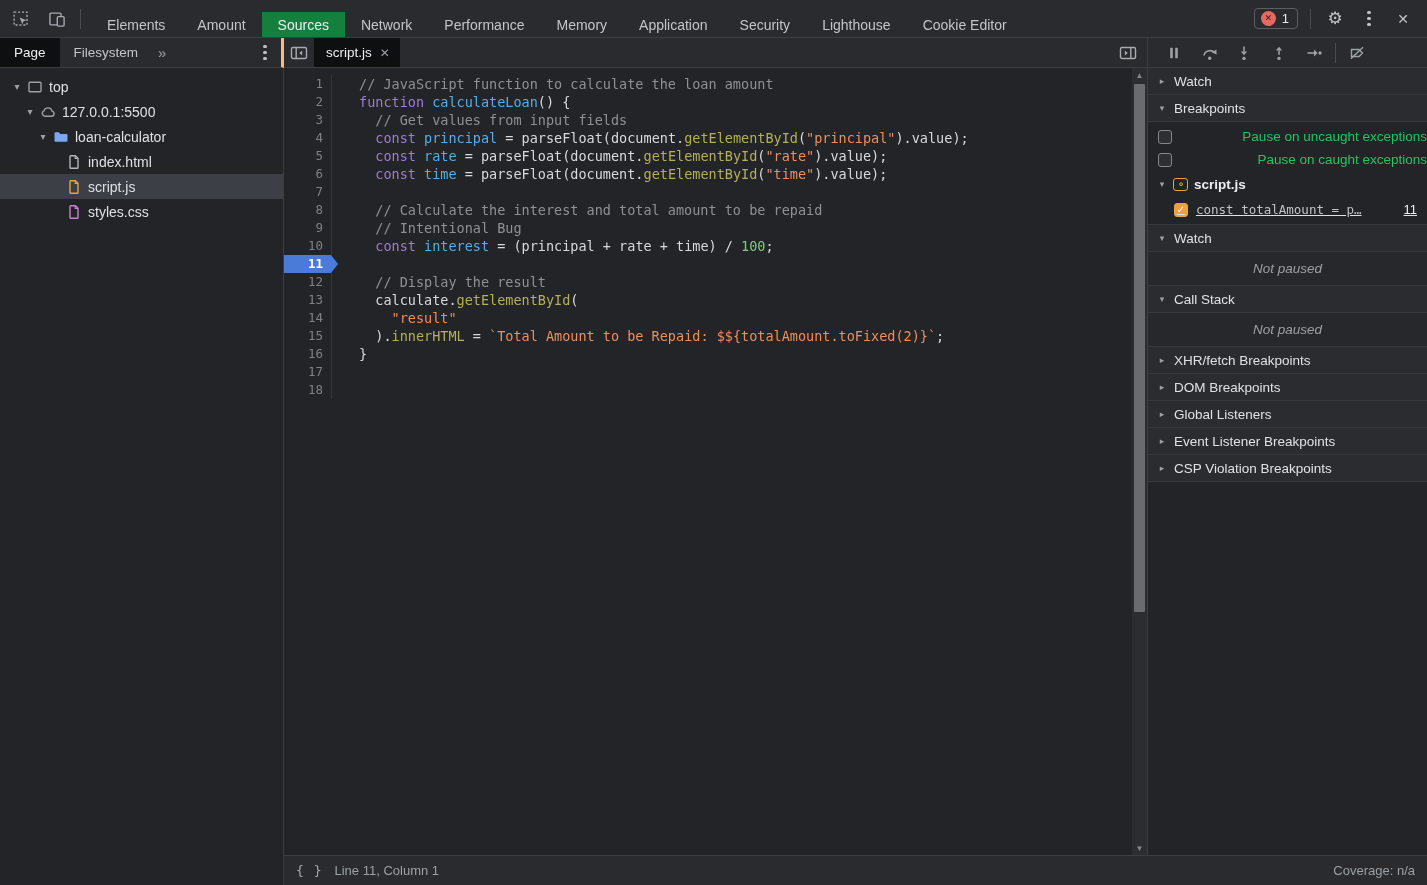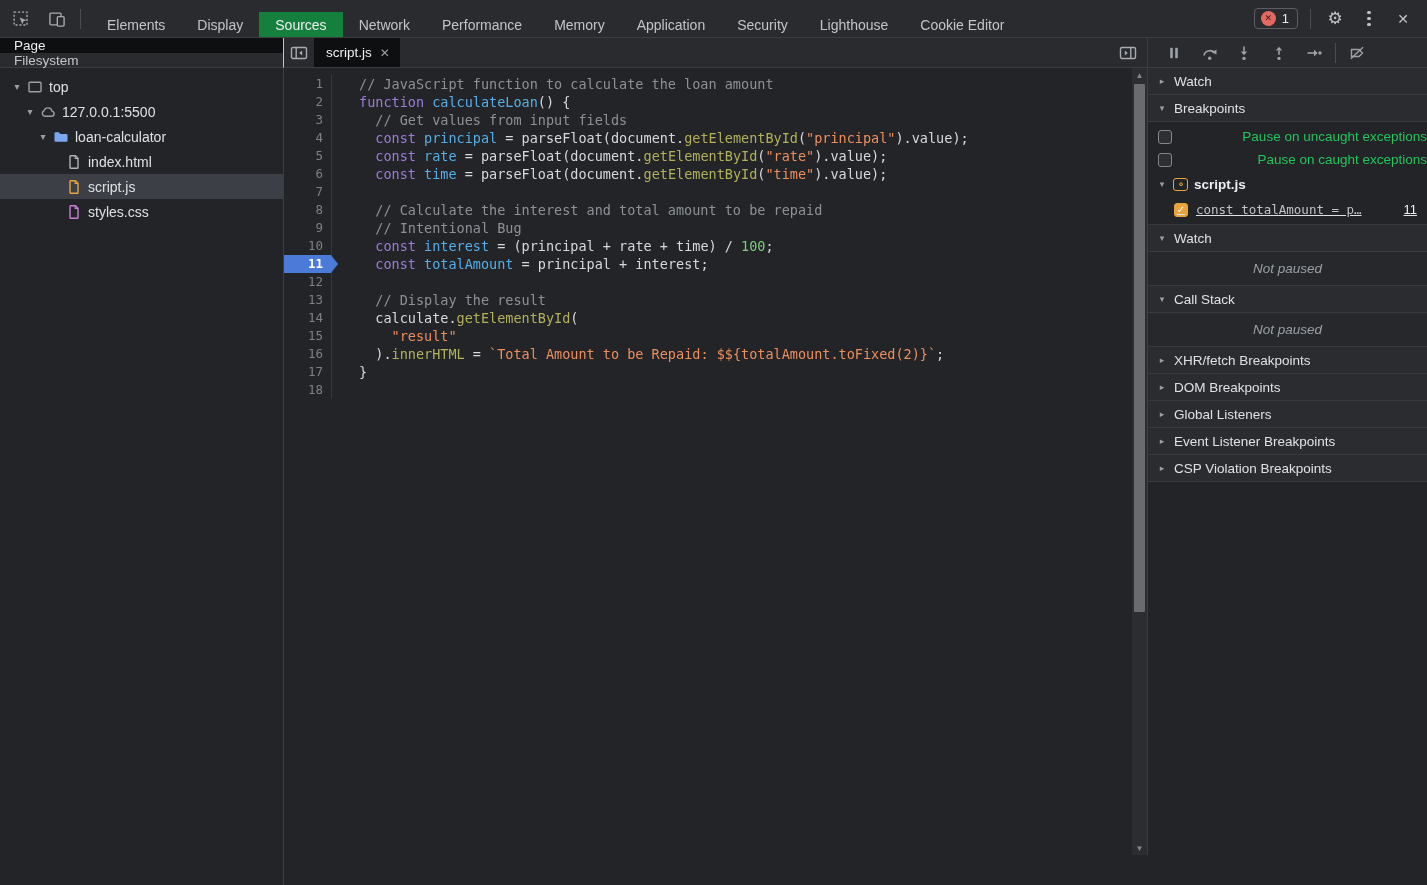--- a/index.html
+++ b/index.html
@@ -27,21 +27,21 @@
   .ttab.active{background:#15803d;color:#eceef0;}
   .topbar-right{margin-left:auto;display:flex;align-items:center;gap:12px;padding-right:12px;}
   .err-badge{display:flex;align-items:center;gap:6px;border:1px solid #5c5e62;border-radius:4px;padding:2px 8px 2px 6px;cursor:pointer;}
   .err-circle{width:15px;height:15px;border-radius:50%;background:var(--error);color:#40201e;font-size:9px;font-weight:700;display:flex;align-items:center;justify-content:center;line-height:1;}
   .err-count{font-size:13px;color:#e8eaed;}
   .glyph-btn{color:#bfc2c7;font-size:17px;cursor:pointer;width:24px;height:24px;display:flex;align-items:center;justify-content:center;}
   .kebab{display:flex;flex-direction:column;gap:2.5px;align-items:center;justify-content:center;width:20px;height:24px;cursor:pointer;}
   .kebab i{width:3.2px;height:3.2px;border-radius:50%;background:#bfc2c7;display:block;}
 
   
-  .navhead{grid-area:navhead;background:#2a2b2e;border-right:1px solid #fdba74;border-bottom:1px solid #3b3d40;display:flex;align-items:stretch;flex-direction:column;}
+  .navhead{grid-area:navhead;background:#2a2b2e;border-right:3px solid #fdba74;border-bottom:1px solid #3b3d40;display:flex;align-items:stretch;}
   .ntab{display:flex;align-items:center;padding:0 14px;font-size:13.5px;color:#c2c5c9;cursor:pointer;}
   .ntab.active{background:#0e0f10;color:#eceef0;}
   .chev-more{display:flex;align-items:center;color:#9aa0a6;font-size:15px;padding:0 6px;cursor:pointer;}
   .chev-more::before{content:"»";}
   .navhead .kebab{margin-left:auto;margin-right:6px;align-self:center;}
 
   .edithead{grid-area:edithead;background:#2a2b2e;border-bottom:1px solid #3b3d40;display:flex;align-items:stretch;}
   .panel-toggle{width:30px;display:flex;align-items:center;justify-content:center;color:#a6abb2;cursor:pointer;}
   .etab{display:flex;align-items:center;gap:8px;background:#0e0f10;color:#eceef0;font-size:13.5px;padding:0 10px 0 12px;cursor:pointer;}
   .etab .close-x{color:#9aa0a6;font-size:12px;cursor:pointer;}
@@ -121,21 +121,21 @@
       <span class="tb-icon">
         <svg width="18" height="18" viewBox="0 0 17 17" fill="none" stroke="currentColor" stroke-width="1.3">
           <rect x="1.8" y="3" width="10.5" height="11" rx="1"></rect>
           <rect x="8.8" y="6.2" width="6.4" height="9" rx="1" fill="#2a2b2e"></rect>
         </svg>
       </span>
       <span class="vdiv"></span>
     </div>
     <nav id="top-tabs">
         <div class="ttab">Elements</div>
-        <div class="ttab">Display</div>
+        <div class="ttab">Amount</div>
         <div class="ttab active">Sources</div>
         <div class="ttab">Network</div>
         <div class="ttab">Performance</div>
         <div class="ttab">Memory</div>
         <div class="ttab">Application</div>
         <div class="ttab">Security</div>
         <div class="ttab">Lighthouse</div>
         <div class="ttab">Cookie Editor</div>
       </nav>
     <div class="topbar-right">
@@ -320,21 +320,20 @@
           <div class="code-line"><span class="tk-c">// JavaScript function to calculate the loan amount</span></div>
           <div class="code-line"><span class="tk-k">function</span><span class="tk-d"> </span><span class="tk-v">calculateLoan</span><span class="tk-d">() {</span></div>
           <div class="code-line"><span class="tk-c">  // Get values from input fields</span></div>
           <div class="code-line"><span class="tk-d">  </span><span class="tk-k">const</span><span class="tk-d"> </span><span class="tk-v">principal</span><span class="tk-d"> = parseFloat(document.</span><span class="tk-p">getElementById</span><span class="tk-d">(</span><span class="tk-s">"principal"</span><span class="tk-d">).value);</span></div>
           <div class="code-line"><span class="tk-d">  </span><span class="tk-k">const</span><span class="tk-d"> </span><span class="tk-v">rate</span><span class="tk-d"> = parseFloat(document.</span><span class="tk-p">getElementById</span><span class="tk-d">(</span><span class="tk-s">"rate"</span><span class="tk-d">).value);</span></div>
           <div class="code-line"><span class="tk-d">  </span><span class="tk-k">const</span><span class="tk-d"> </span><span class="tk-v">time</span><span class="tk-d"> = parseFloat(document.</span><span class="tk-p">getElementById</span><span class="tk-d">(</span><span class="tk-s">"time"</span><span class="tk-d">).value);</span></div>
           <div class="code-line">&nbsp;</div>
           <div class="code-line"><span class="tk-c">  // Calculate the interest and total amount to be repaid</span></div>
           <div class="code-line"><span class="tk-c">  // Intentional Bug</span></div>
           <div class="code-line"><span class="tk-d">  </span><span class="tk-k">const</span><span class="tk-d"> </span><span class="tk-v">interest</span><span class="tk-d"> = (principal + rate + time) / </span><span class="tk-n">100</span><span class="tk-d">;</span></div>
-          <div class="code-line"><span class="tk-d">  </span><span class="tk-k">const</span><span class="tk-d"> </span><span class="tk-v">totalAmount</span><span class="tk-d"> = principal + interest;</span></div>
           <div class="code-line">&nbsp;</div>
           <div class="code-line"><span class="tk-c">  // Display the result</span></div>
           <div class="code-line"><span class="tk-d">  calculate.</span><span class="tk-p">getElementById</span><span class="tk-d">(</span></div>
           <div class="code-line"><span class="tk-d">    </span><span class="tk-s">"result"</span></div>
           <div class="code-line"><span class="tk-d">  ).</span><span class="tk-p">innerHTML</span><span class="tk-d"> = </span><span class="tk-s">`Total Amount to be Repaid: $${totalAmount.toFixed(2)}`</span><span class="tk-d">;</span></div>
           <div class="code-line"><span class="tk-d">}</span></div>
           <div class="code-line">&nbsp;</div>
         </div>
     </div>
     <div class="scrollbar">
@@ -399,14 +398,19 @@
       <span class="tri">▸</span>
       <span>Event Listener Breakpoints</span>
     </div>
     <div class="sect-h">
       <span class="tri">▸</span>
       <span>CSP Violation Breakpoints</span>
     </div>
     <div class="debug-fill"></div>
   </aside>
 
+  <footer class="status">
+    <span class="braces-icon"></span>
+    <span>Line 11, Column 1</span>
+    <span class="status-right">Coverage: n/a</span>
+  </footer>
 
 </div>
 
 </body></html>

